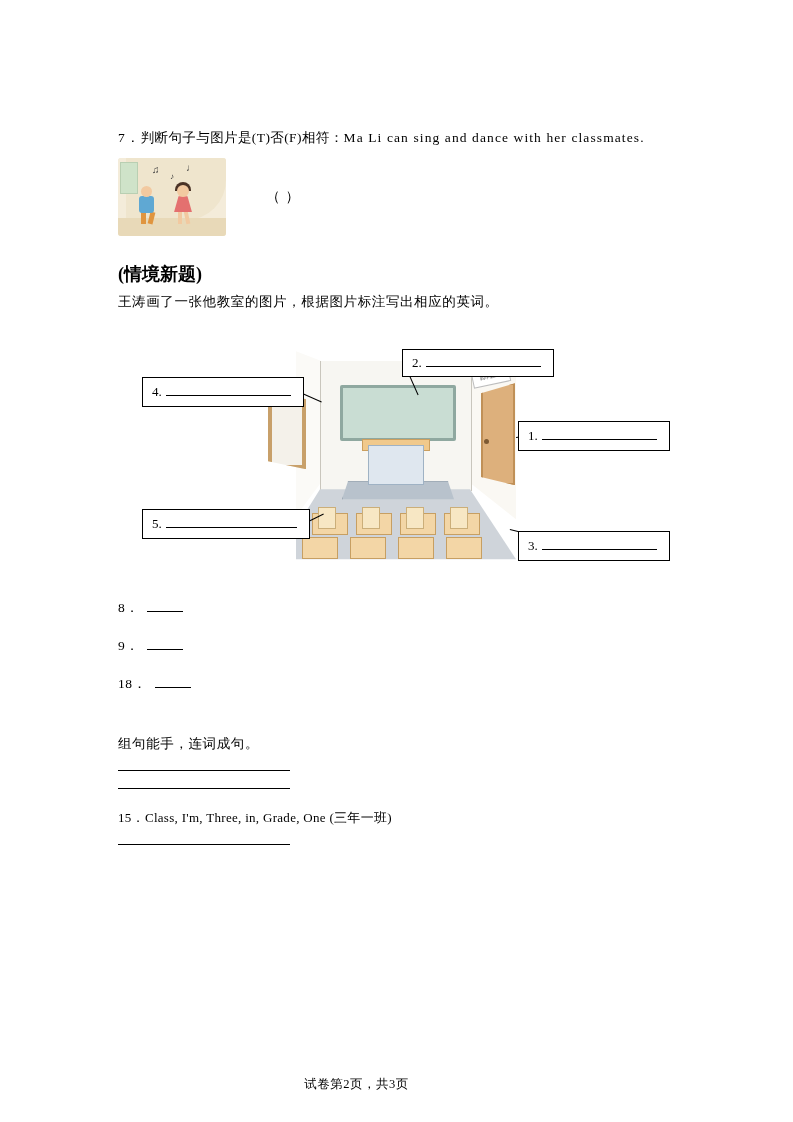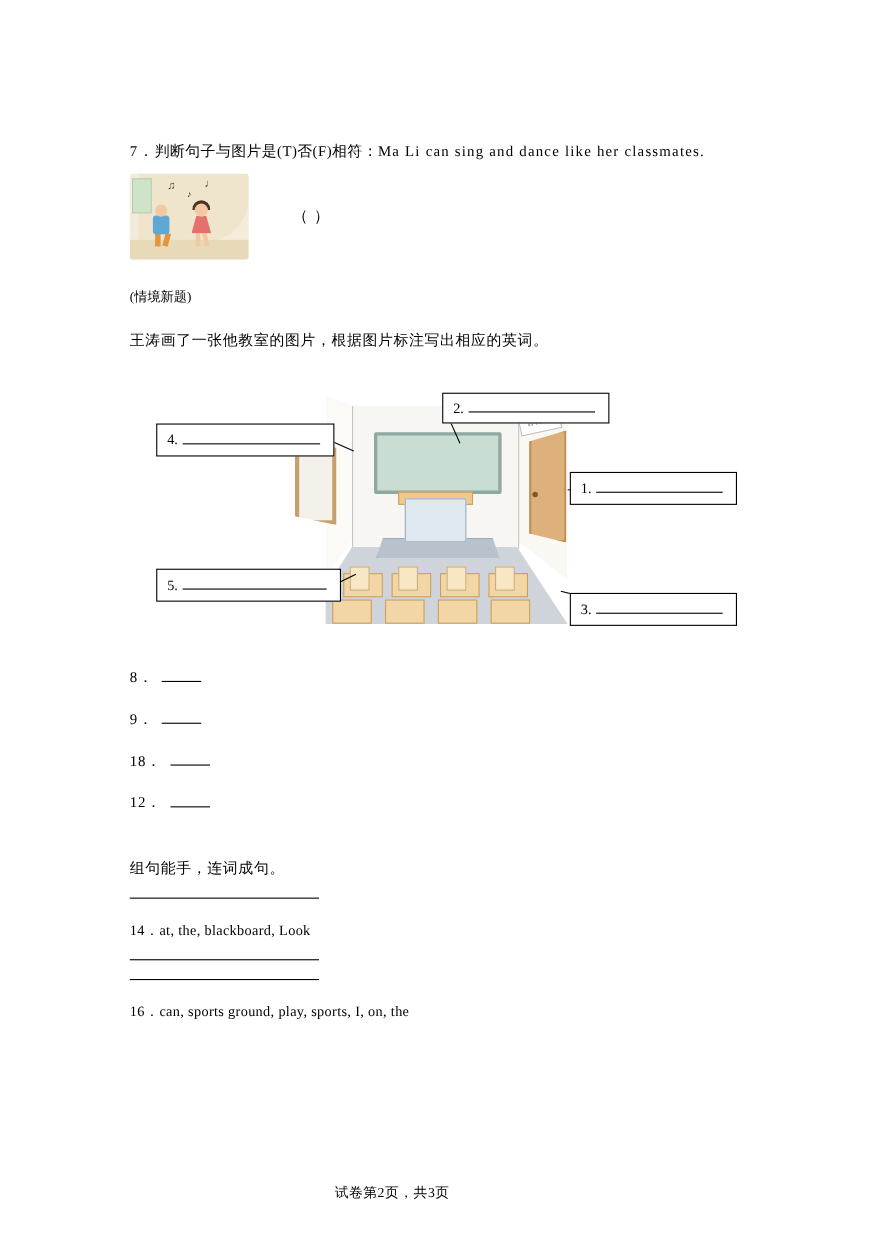--- a/index.html
+++ b/index.html
@@ -117,25 +117,25 @@
     background: #f2c9a0;
   }
   .q7-img .girl-leg2 {
     position: absolute; left: 67px; top: 53px; width: 4px; height: 13px;
     background: #f2c9a0; transform: rotate(-12deg);
   }
 
   
   .prompt-bold {
     margin-top: 26px;
-    font-size: 12px;
-    font-weight: normal;
+    font-size: 18px;
+    font-weight: bold;
   }
   .prompt-cn {
-    margin-top: 22px;
+    margin-top: 7px;
     font-size: 13.5px;
     letter-spacing: 0.6px;
   }
 
   
   .diagram {
     position: relative;
     margin-top: 18px;
     width: 560px;
     height: 250px;
@@ -274,21 +274,21 @@
     letter-spacing: 0.5px;
   }
 </style>
 </head>
 <body>
 
 <div class="page">
   <div class="content">
 
     <div class="q7">
-      <span class="num">7．</span><span>判断句子与图片是(T)否(F)相符：</span><span class="eng">Ma Li can sing and dance like her classmates.</span>
+      <span class="num">7．</span><span>判断句子与图片是(T)否(F)相符：</span><span class="eng">Ma Li can sing and dance with her classmates.</span>
     </div>
 
     <div class="q7-figure-row">
       <div class="q7-img">
         <div class="sky"></div>
         <div class="wall"></div>
         <div class="board"></div>
         <div class="note n1">♫</div>
         <div class="note n2">♪</div>
         <div class="note n3">♩</div>
@@ -375,35 +375,29 @@
 
     <div class="blank-item">
       <span>8．</span><span class="u"></span>
     </div>
     <div class="blank-item">
       <span>9．</span><span class="u"></span>
     </div>
     <div class="blank-item">
       <span>18．</span><span class="u"></span>
     </div>
-    <div class="blank-item">
-      <span>12．</span><span class="u"></span>
-    </div>
 
     <div class="section2-title">组句能手，连词成句。</div>
 
     <div class="answer-rule"></div>
 
+    <div class="answer-rule"></div>
+
     <div class="sent-item">
-      <span>14．</span><span>at, the, blackboard, Look</span>
+      <span>15．</span><span>Class, I'm, Three, in, Grade, One (三年一班)</span>
     </div>
     <div class="answer-rule"></div>
 
-    <div class="answer-rule"></div>
-
-    <div class="sent-item">
-      <span>16．</span><span>can, sports ground, play, sports, I, on, the</span>
-    </div>
 
   </div>
 
   <div class="footer">试卷第2页，共3页</div>
 </div>
 
 </body></html>

